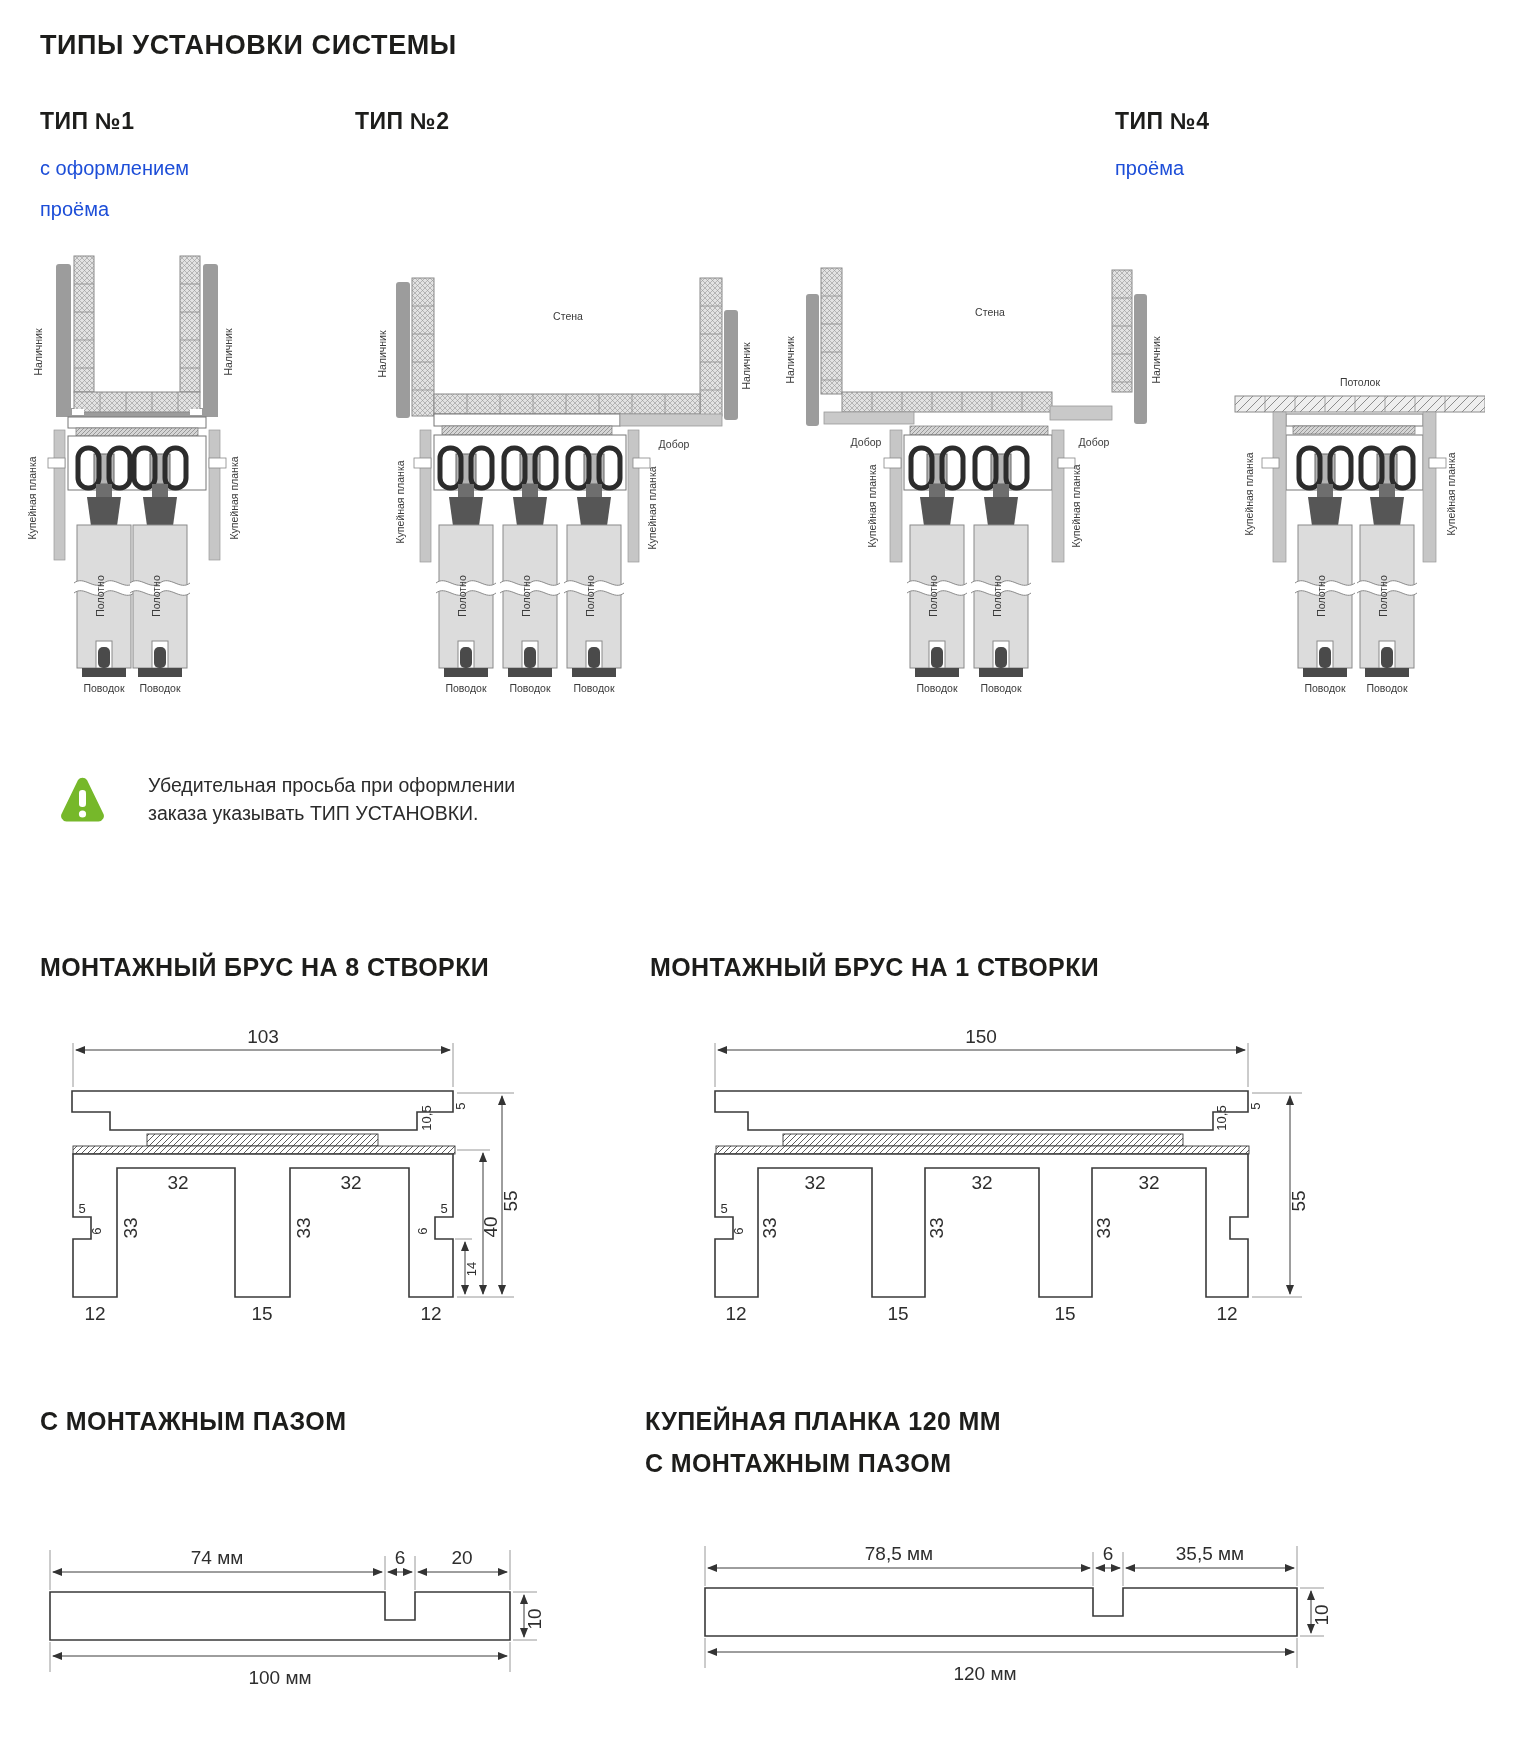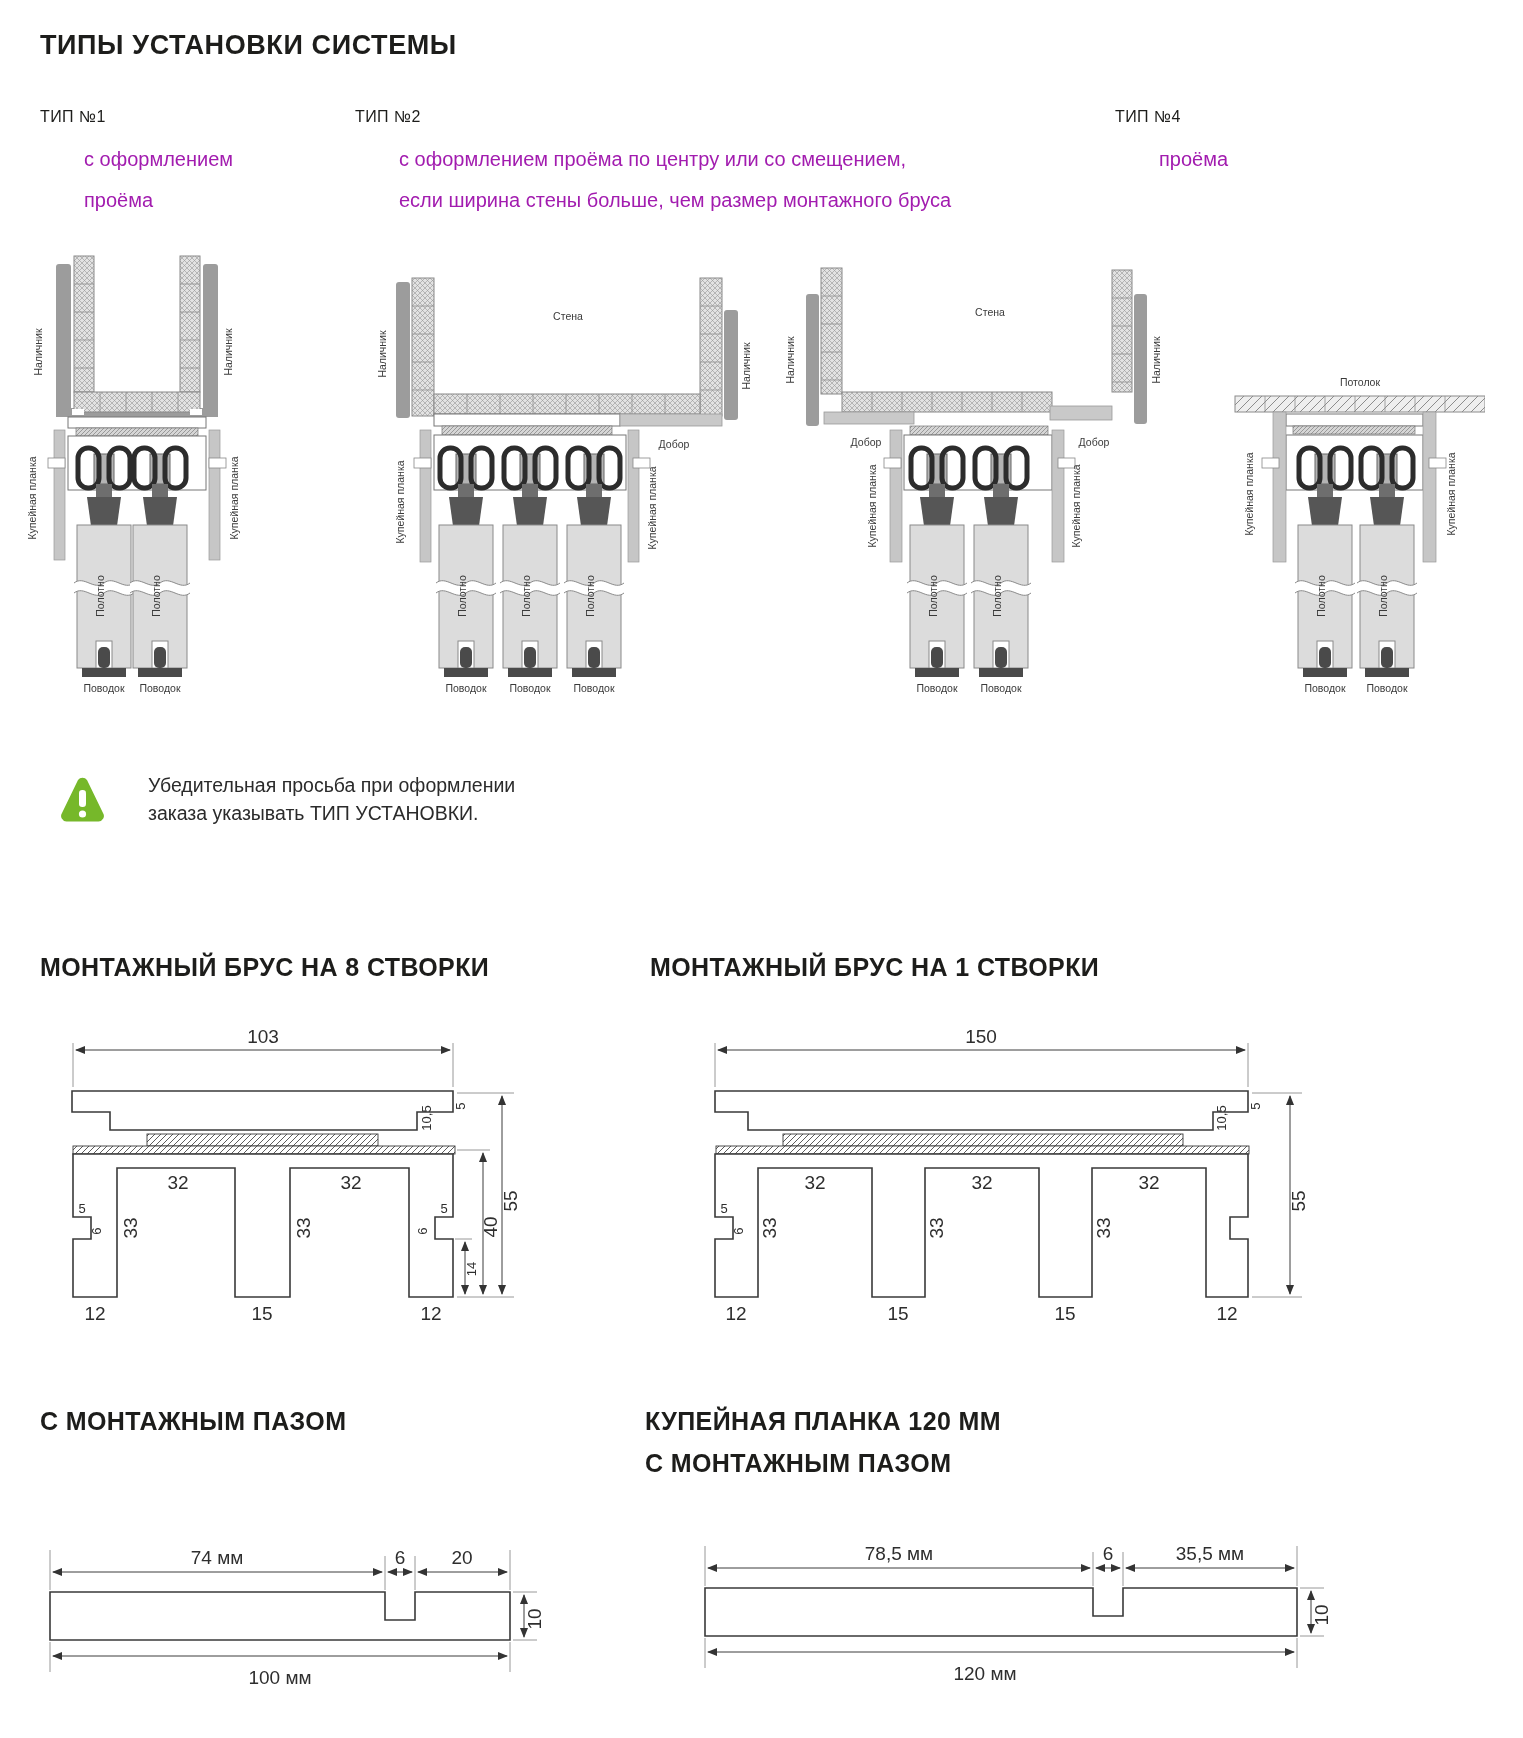--- a/index.html
+++ b/index.html
@@ -1,22 +1,22 @@
 <!DOCTYPE html>
 <html><head>
 <meta charset="utf-8">
 <style>
   * { margin:0; padding:0; box-sizing:border-box; }
   html,body { background:#fff; }
   .page { position:relative; width:1523px; height:1738px; background:#fff;
           font-family:"Liberation Sans", sans-serif; color:#1d1d1b; overflow:hidden; }
   .abs { position:absolute; }
   .title { font-size:27px; font-weight:800; letter-spacing:.6px; }
-  .type-name { font-size:16px; font-weight:400; letter-spacing:.4px; }
-  .type-desc { margin-top:13px; font-size:20px; color:#a21caf; line-height:41px; font-weight:400;margin-left:44px; }
+  .type-name { font-size:23px; font-weight:700; letter-spacing:.4px; }
+  .type-desc { margin-top:13px; font-size:20px; color:#1d4ed8; line-height:41px; font-weight:400; }
   .sec-title { font-size:25px; font-weight:800; letter-spacing:.4px; line-height:42px; }
   .warn-text { font-size:19.5px; color:#2b2b2b; line-height:27.5px;margin-left:30px; }
   svg.diag { position:absolute; }
   svg text { font-family:"Liberation Sans", sans-serif; }
   .dlab  { font-size:10.5px; fill:#3a3a3a; text-anchor:middle; }
   .dim   { font-size:19px;  fill:#2e2e2e; text-anchor:middle; }
   .dimS  { font-size:13px;  fill:#2e2e2e; text-anchor:middle; }
   .outl  { fill:#fff; stroke:#3a3a3a; stroke-width:1.6; }
   .ext   { stroke:#8c8c8c; stroke-width:0.9; }
   .dline { stroke:#3c3c3c; stroke-width:1; }
@@ -73,24 +73,20 @@
 
   <div class="abs" style="left:40px;top:108px;width:280px">
     <div class="type-name">ТИП №1</div>
     <div class="type-desc">
       <div>с оформлением</div>
       <div>проёма</div>
     </div>
   </div>
   <div class="abs" style="left:355px;top:108px;width:720px">
     <div class="type-name">ТИП №2</div>
-    <div class="type-desc">
-      <div>с оформлением проёма по центру или со смещением,</div>
-      <div>если ширина стены больше, чем размер монтажного бруса</div>
-    </div>
   </div>
   <div class="abs" style="left:1115px;top:108px;width:300px">
     <div class="type-name">ТИП №4</div>
     <div class="type-desc">
       <div>проёма</div>
     </div>
   </div>
 
   <svg class="diag" style="left:12px;top:248px" width="250" height="450" viewBox="0 0 250 450">
     <g>

